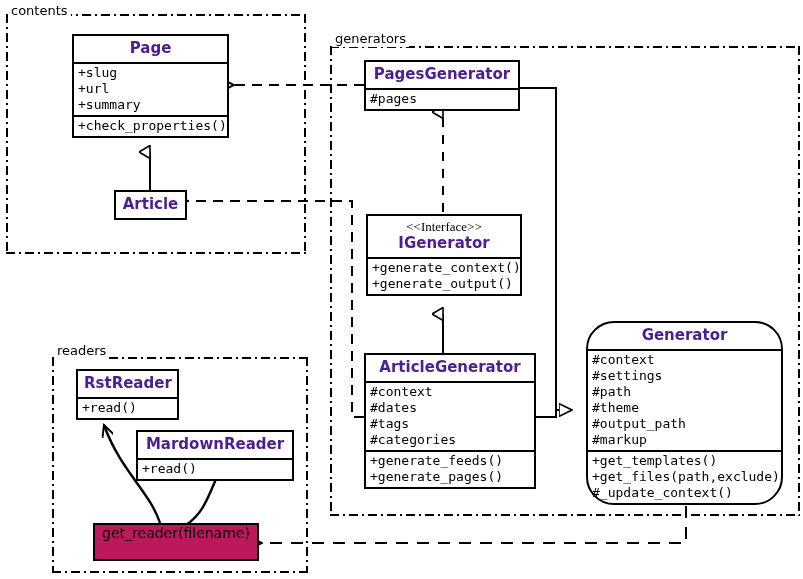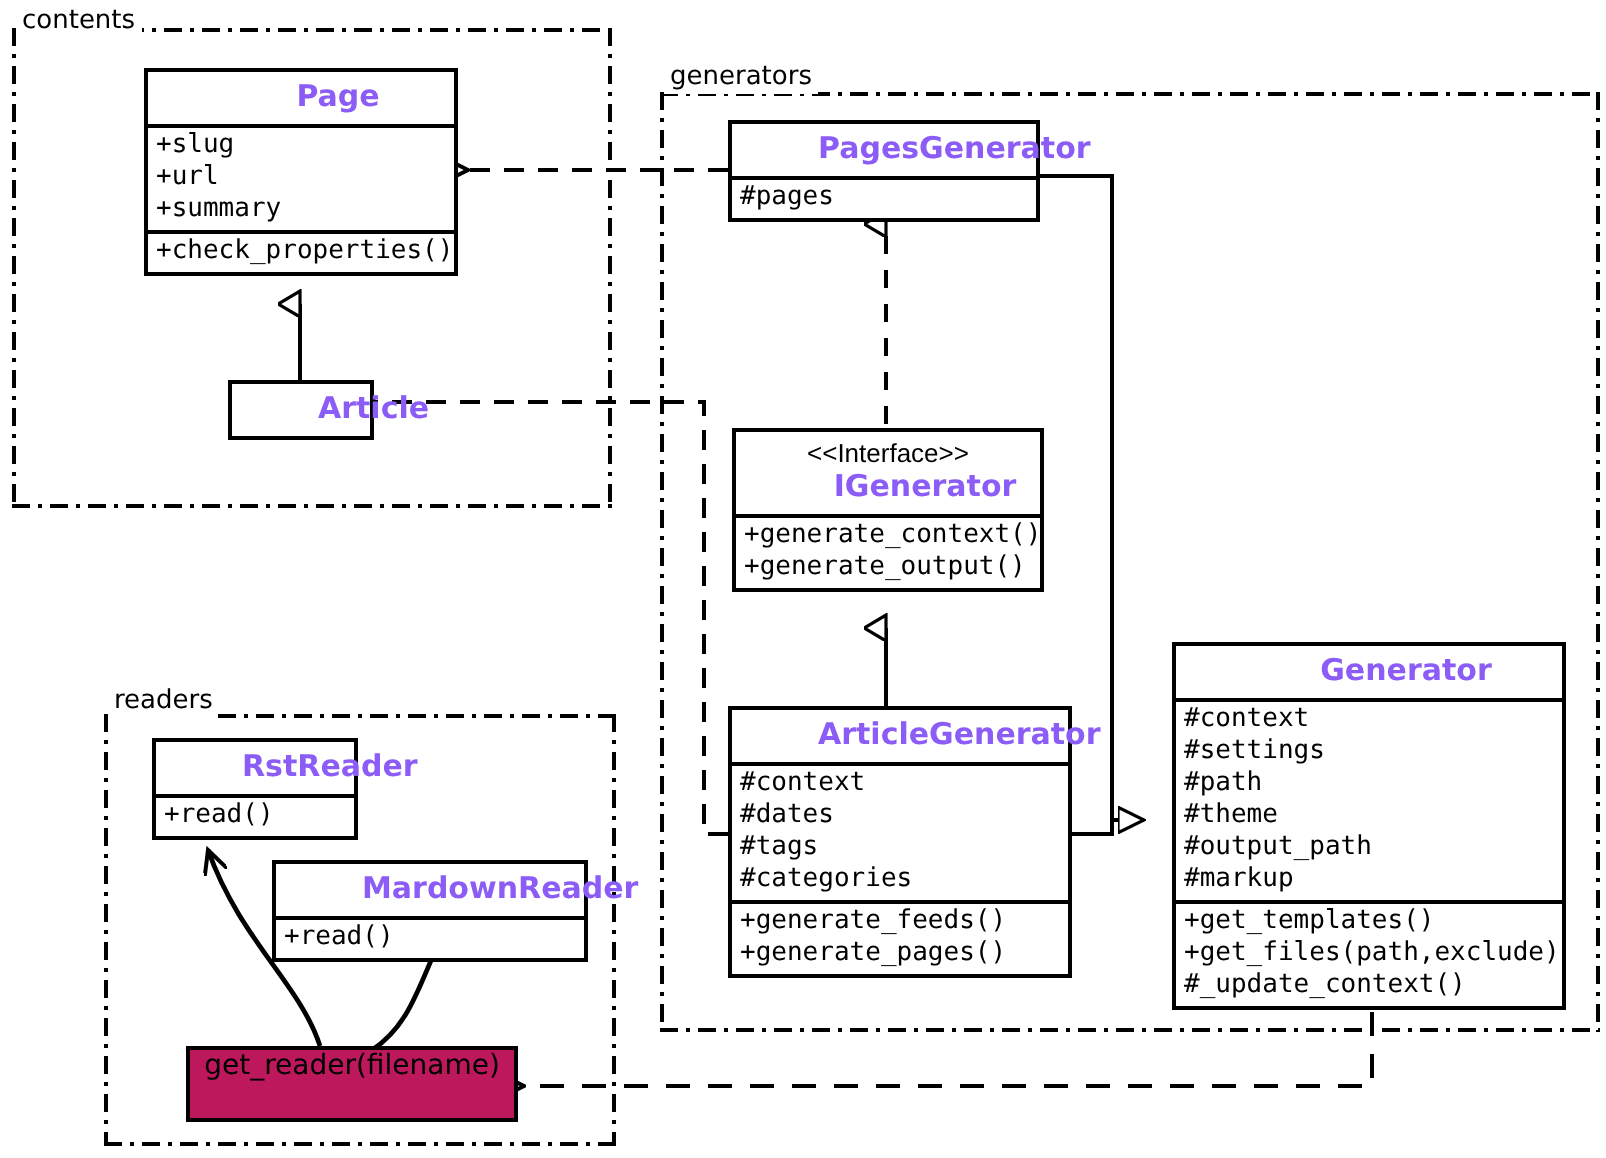--- a/index.html
+++ b/index.html
@@ -58,30 +58,29 @@
     border: 2px solid #000;
     background: #ffffff;
     box-sizing: border-box;
   }
   .cls-title {
     text-align: center;
     font-weight: bold;
     font-size: 15px;
     line-height: 17px;
     padding: 4px 6px 5px 6px;
-    color: #8b5cf6;
+    color: #4c1d95;
     white-space: nowrap;
-    margin-left: 37px;
   }
   .cls-stereotype {
     text-align: center;
     font-weight: normal;
     font-size: 13px;
     line-height: 16px;
-    font-family: Liberation Sans, sans-serif;
+    font-family: Liberation Serif, serif;
     padding-top: 3px;
     color: #000;
   }
   .cls-sep {
     border-top: 2px solid #000;
   }
   .cls-compartment {
     padding: 1px 2px 2px 4px;
     font-family: "DejaVu Sans Mono", monospace;
     font-size: 13px;
@@ -211,21 +210,21 @@
       <div>#dates</div>
       <div>#tags</div>
       <div>#categories</div>
     </div>
     <div class="cls-sep cls-compartment">
       <div>+generate_feeds()</div>
       <div>+generate_pages()</div>
     </div>
   </div>
 
-  <div class="umlclass" style="left:586px; top:321px; width:197px;">
+  <div class="umlclass" style="left:586px; top:321px; width:197px;border-radius:28px;">
     <div class="cls-title">Generator</div>
     <div class="cls-sep cls-compartment">
       <div>#context</div>
       <div>#settings</div>
       <div>#path</div>
       <div>#theme</div>
       <div>#output_path</div>
       <div>#markup</div>
     </div>
     <div class="cls-sep cls-compartment">

